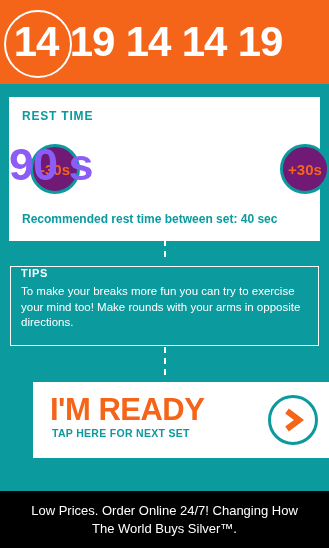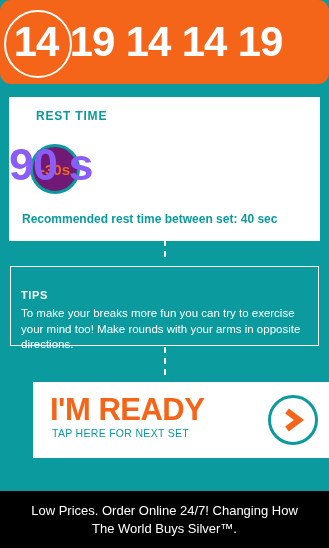--- a/index.html
+++ b/index.html
@@ -8,21 +8,21 @@
     font-family:"Liberation Sans", sans-serif;
     background:#0b9a9e;
     overflow:hidden;
   }
   #app { position:relative; width:329px; height:548px; background:#0b9a9e; }
 
   
   .header {
     position:absolute; left:0; top:0; width:329px; height:84px;
     background:#f4651a;
-    display:flex; align-items:center; padding-left:8px;border-radius:11px;
+    display:flex; align-items:center; padding-left:8px;
   }
   .set-num {
     color:#ffffff;
     font-size:42px; font-weight:bold;
     line-height:1;
     letter-spacing:-1px;
     width:56px; text-align:center;
     position:relative;
   }
   .set-num.current::after {
@@ -40,21 +40,21 @@
   }
   #conn1 { top:240px; height:22px; }
   #conn2 { top:347px; height:32px; }
 
   
   .rest-card {
     position:absolute; left:9px; top:97px; width:311px; height:144px;
     background:#ffffff;
   }
   .rest-label {
-    position:absolute; left:27px; top:12px;
+    position:absolute; left:13px; top:12px;
     color:#0b9a9e; font-size:12px; font-weight:bold;
     letter-spacing:0.8px;
   }
   .circle-btn {
     position:absolute; top:47px;
     width:50px; height:50px; border-radius:50%;
     border:3px solid #0b9a9e;
     background:#701a75;
     display:flex; align-items:center; justify-content:center;
     color:#f4651a; font-size:15px; font-weight:bold;
@@ -69,21 +69,21 @@
   }
   .rest-note {
     position:absolute; left:13px; top:115px;
     color:#0b9a9e; font-size:12px; font-weight:bold;
   }
 
   
   .tips-card {
     position:absolute; left:10px; top:266px; width:309px; height:80px;
     border:1px solid #ffffff;
-    padding:22px 10px 0 10px;
+    padding:0 10px 0 10px;
   }
   .tips-label {
     color:#ffffff; font-size:11px; font-weight:bold; letter-spacing:0.6px;
     margin-bottom:5px;
   }
   .tips-body {
     color:#ffffff; font-size:11.5px; font-weight:normal; line-height:1.35;
   }
 
   
@@ -92,21 +92,21 @@
     background:#ffffff;
     margin-left:24px;
   }
   .ready-title {
     position:absolute; left:17px; top:12px;
     color:#f4651a; font-size:31px; font-weight:bold; line-height:1;
     letter-spacing:-0.5px;
   }
   .ready-sub {
     position:absolute; left:19px; top:45px;
-    color:#0b9a9e; font-size:10.5px; font-weight:normal; letter-spacing:0.3px;
+    color:#0b9a9e; font-size:10.5px; font-weight:bold; letter-spacing:0.3px;
   }
   .go-circle {
     position:absolute; left:235px; top:13px;
     width:50px; height:50px; border-radius:50%;
     border:3px solid #0b9a9e;
     display:flex; align-items:center; justify-content:center;
   }
 
   
   .ad {
@@ -131,20 +131,21 @@
     <div class="set-num"><span>14</span></div>
     <div class="set-num"><span>19</span></div>
   </div>
 
   <div class="connector" id="conn1"></div>
 
   <div class="rest-card">
     <div class="rest-label">REST TIME</div>
     <div class="circle-btn" id="minus30">-30s</div>
     <div class="rest-value">90 s</div>
+    <div class="circle-btn" id="plus30">+30s</div>
     <div class="rest-note">Recommended rest time between set: 40 sec</div>
   </div>
 
   <div class="tips-card">
     <div class="tips-label">TIPS</div>
     <div class="tips-body">To make your breaks more fun you can try to exercise your mind too! Make rounds with your arms in opposite directions.</div>
   </div>
 
   <div class="connector" id="conn2"></div>
 

